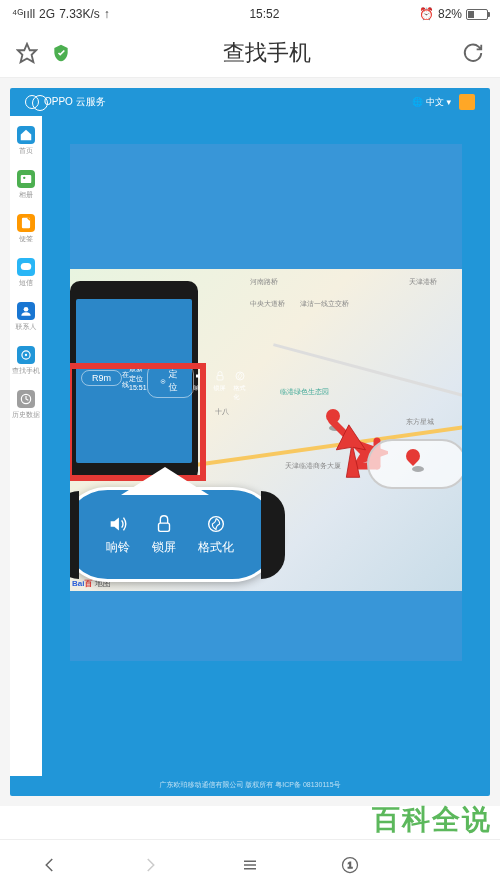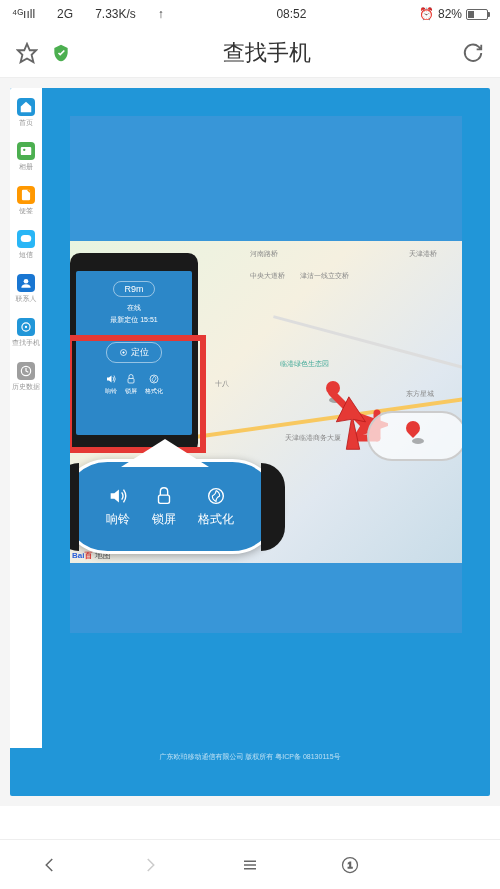--- a/index.html
+++ b/index.html
@@ -1,18 +1,18 @@
 <!DOCTYPE html>
 <html><head>
 <meta charset="utf-8">
 <style>
 *{margin:0;padding:0;box-sizing:border-box;font-family:-apple-system,"PingFang SC","Microsoft YaHei",sans-serif}
 body{width:500px;height:889px;background:#fff;position:relative;overflow:hidden}
 .status-bar{height:28px;display:flex;align-items:center;padding:0 12px;font-size:12px;color:#333}
-.status-left{display:flex;align-items:center;gap:22px}
+.status-left{display:flex;align-items:center;gap:4px}
 .status-center{flex:1;text-align:center}
 .status-right{display:flex;align-items:center;gap:4px}
 .browser-bar{height:50px;display:flex;align-items:center;padding:0 15px;gap:10px;border-bottom:1px solid #eee}
 .star-icon,.shield-icon,.refresh-icon{width:24px;height:24px;display:flex;align-items:center;justify-content:center}
 .browser-title{flex:1;text-align:center;font-size:22px;color:#333}
 .content-area{position:relative;height:728px;background:#f5f5f5;padding:10px}
 .cloud-page{background:#2196d8;height:100%;position:relative;border-radius:2px;overflow:hidden}
 .cloud-header{height:28px;display:flex;align-items:center;padding:0 15px;color:#fff;font-size:10px;justify-content:space-between}
 .cloud-logo{display:flex;align-items:center;gap:5px}
 .cloud-logo-icon{width:14px;height:14px;border:1.5px solid #fff;border-radius:50%;position:relative}
@@ -27,21 +27,21 @@
 .side-label{font-size:7px;color:#999}
 .main-area{flex:1;padding:28px 28px 10px 28px;display:flex;flex-direction:column;gap:0}
 .blue-block{background:#3896d8;height:125px}
 .map-section{background:#fff;height:322px;position:relative;overflow:hidden}
 .map-bg{position:absolute;inset:0;background:linear-gradient(135deg,#e8f4e0 0%,#f5f0e0 40%,#e0e8f0 70%,#c8dce8 100%)}
 .map-road{position:absolute;background:#f8c860;height:4px}
 .map-road-1{width:280px;top:175px;left:120px;transform:rotate(-8deg)}
 .map-road-2{width:200px;top:100px;left:200px;transform:rotate(15deg);height:3px;background:#ddd}
 .map-label{position:absolute;font-size:7px;color:#888}
 .phone-mock{position:absolute;left:0;top:12px;width:128px;height:200px;background:#1a1a1a;border-radius:10px;padding:18px 6px}
-.phone-screen{background:#2c87c8;height:100%;border-radius:2px;padding:10px 5px;display:flex;flex-direction:column;align-items:center;color:#fff}
+.phone-screen{background:#2c87c8;height:100%;border-radius:2px;padding:10px 5px;display:flex;flex-direction:row;align-items:center;color:#fff}
 .phone-device{font-size:9px;border:1px solid rgba(255,255,255,0.5);padding:2px 10px;border-radius:8px;margin-bottom:6px}
 .phone-status{font-size:7px;margin-bottom:2px}
 .phone-time{font-size:7px;margin-bottom:8px}
 .phone-locate{font-size:9px;border:1px solid rgba(255,255,255,0.5);padding:3px 12px;border-radius:10px;display:flex;align-items:center;gap:3px}
 .phone-actions{display:flex;gap:8px;margin-top:10px}
 .phone-action{display:flex;flex-direction:column;align-items:center;gap:2px;font-size:6px}
 .phone-action-icon{width:12px;height:12px}
 .red-box{position:absolute;left:-4px;top:94px;width:140px;height:118px;border:6px solid #e53935}
 .zoom-triangle{position:absolute;left:55px;top:202px;width:0;height:0;border-left:40px solid transparent;border-right:40px solid transparent;border-bottom:24px solid #2c87c8;z-index:5}
 .zoom-triangle::before{content:"";position:absolute;left:-44px;top:-4px;width:0;height:0;border-left:44px solid transparent;border-right:44px solid transparent;border-bottom:28px solid #fff}
@@ -73,21 +73,21 @@
 </head>
 <body>
 
 <div class="status-bar">
   <div class="status-left">
     <span>⁴ᴳııll</span>
     <span>2G</span>
     <span>7.33K/s</span>
     <span>↑</span>
   </div>
-  <div class="status-center">08:52</div>
+  <div class="status-center">15:52</div>
   <div class="status-right">
     <span>⏰</span>
     <span>82%</span>
     <span class="battery">
         <span class="battery-fill"></span>
       </span>
   </div>
 </div>
 
 <div class="browser-bar">
@@ -105,20 +105,30 @@
   <div class="browser-title">查找手机</div>
   <div class="refresh-icon">
     <svg width="22" height="22" viewBox="0 0 24 24" fill="none" stroke="#666" stroke-width="2">
         <path d="M21,12 A9,9 0 1,1 18,5 L21,8 M21,3 L21,8 L16,8"></path>
       </svg>
   </div>
 </div>
 
 <div class="content-area">
   <div class="cloud-page">
+    <div class="cloud-header">
+      <div class="cloud-logo">
+        <div class="cloud-logo-icon"></div>
+        <span>OPPO 云服务</span>
+      </div>
+      <div class="header-right">
+        <span class="lang-badge">🌐 <span>中文</span> ▾</span>
+        <div class="user-avatar"></div>
+      </div>
+    </div>
     <div class="cloud-body">
       <div class="sidebar" id="sidebar">
           <div class="side-item">
             <div class="side-icon" style="background:#2196d8">
               <svg width="14" height="14" viewBox="0 0 24 24">
                 <path d="M3,11 L12,3 L21,11 L21,21 L3,21 Z" fill="#fff"></path>
               </svg>
             </div>
             <div class="side-label">首页</div>
           </div>
@@ -270,20 +280,21 @@
           <div class="baidu-logo"><span>Bai</span><span style="color:#e53935">百</span> <span style="color:#666;font-weight:normal">地图</span></div>
         </div>
         <div class="blue-block-2"></div>
       </div>
     </div>
     <div class="cloud-footer">广东欧珀移动通信有限公司 版权所有 粤ICP备 08130115号</div>
   </div>
 </div>
 
 <div class="watermark">
+  <div class="wm-title">百科全说</div>
   <div class="wm-sub">助你轻松解决</div>
 </div>
 
 <div class="nav-bar">
   <div class="nav-btn">
       <svg width="18" height="18" viewBox="0 0 24 24" fill="none" stroke="#666" stroke-width="2">
         <polyline points="15,4 7,12 15,20"></polyline>
       </svg>
     </div>
   <div class="nav-btn">

